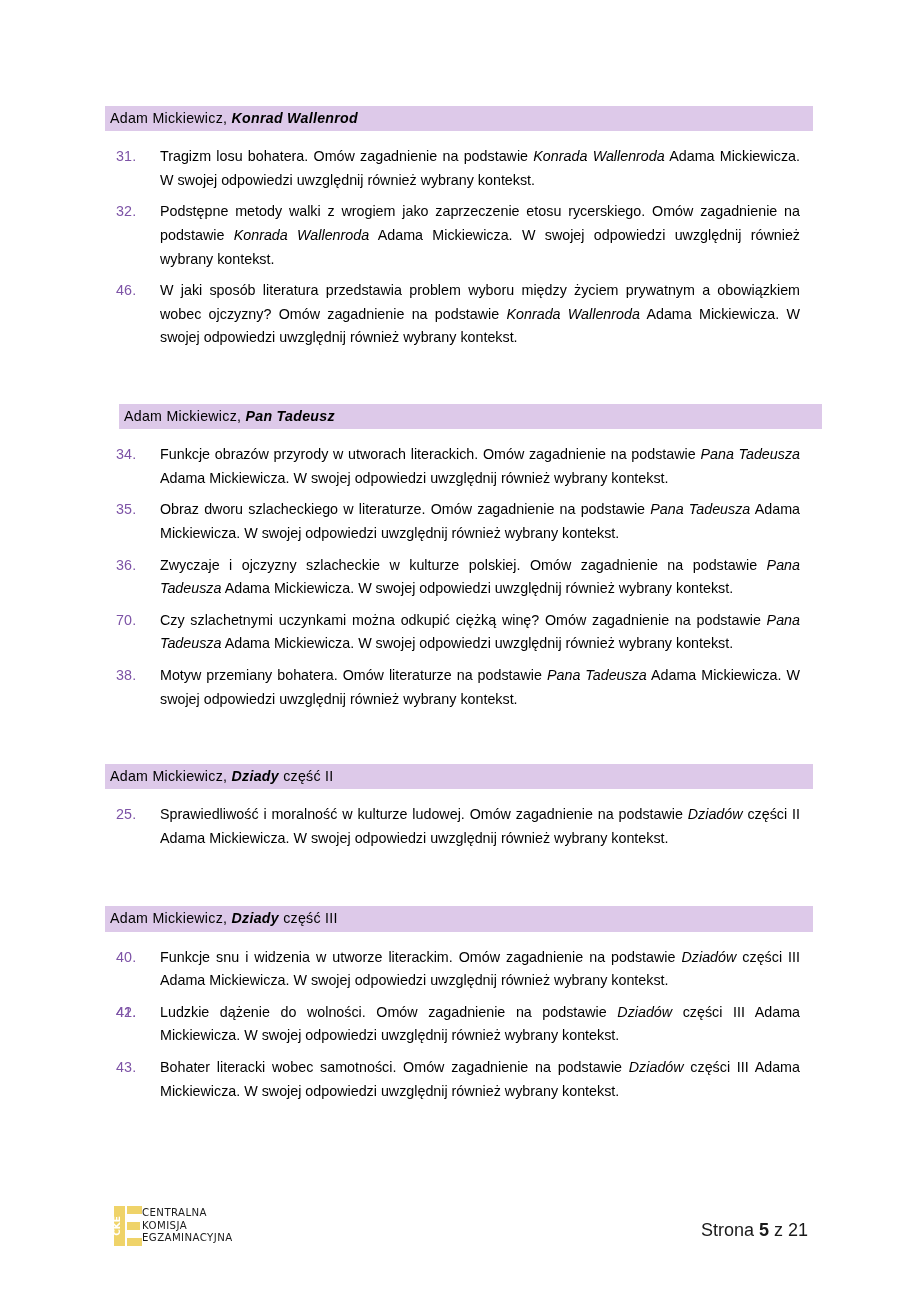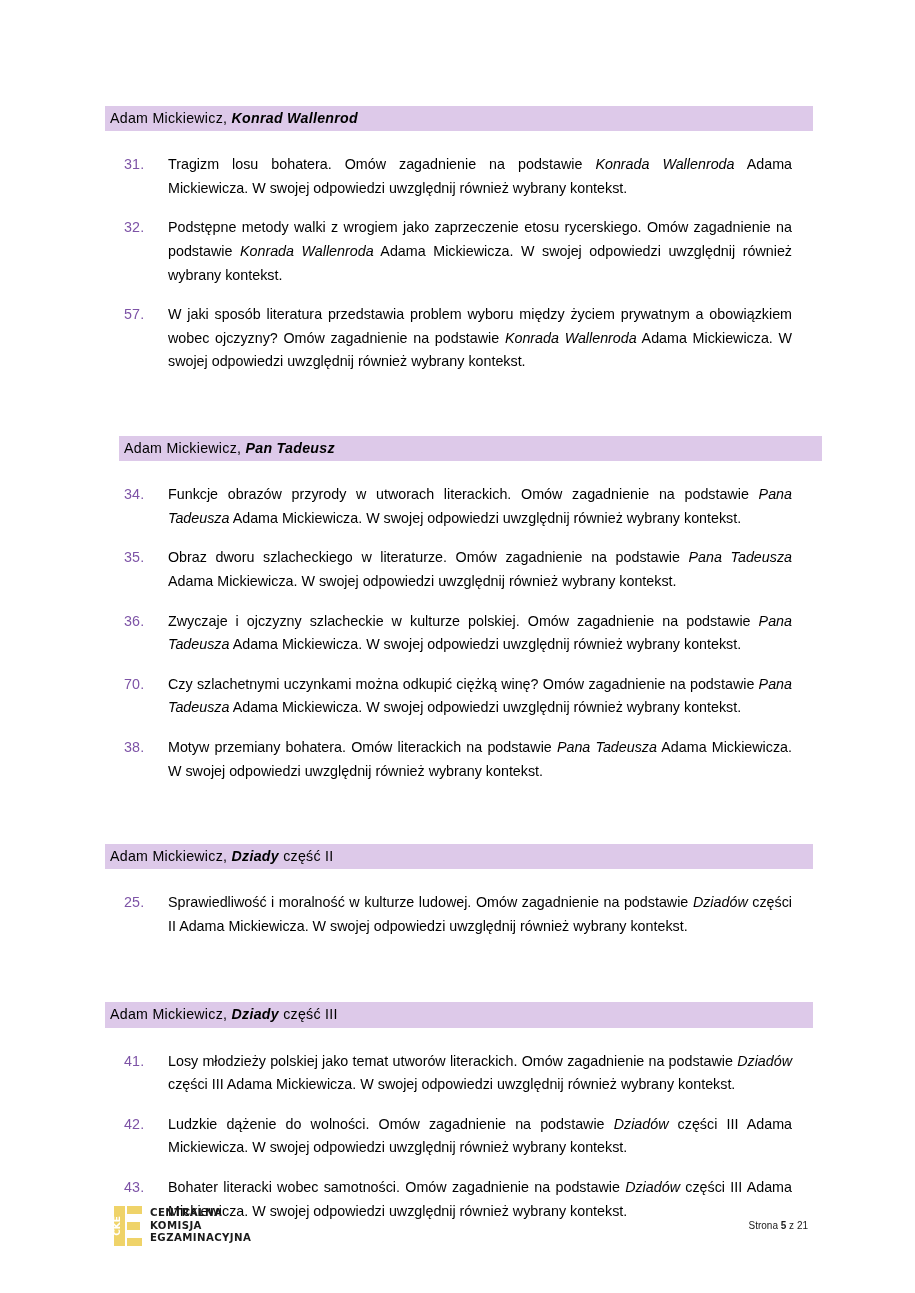--- a/index.html
+++ b/index.html
@@ -53,21 +53,21 @@
 
   
   ol.qlist {
     list-style: none;
     margin: 0;
     padding: 0;
   }
   ol.qlist li {
     position: relative;
     padding-left: 47px;
-    margin: 16px;
+    margin: 8px;
     font-size: 14.3px;
     line-height: 23.6px;
     text-align: justify;
     text-justify: inter-word;
   }
   ol.qlist li .num {
     position: absolute;
     left: 3px;
     top: 0;
     width: 30px;
@@ -102,73 +102,74 @@
     align-items: center;
   }
   .logo-mark {
     width: 28px;
     height: 40px;
     flex: 0 0 28px;
     position: relative;
   }
   .logo-mark svg { display: block; }
   .logo-text {
-    margin-left: 8px;
+    margin-left: 0;
     font-family: "DejaVu Sans", sans-serif;
     font-size: 10.2px;
-    font-weight: bold;
+    font-weight: normal;
     line-height: 12.8px;
     letter-spacing: 0.04em;
     color: #1a1a1a;
   }
   .page-num {
     position: absolute;
     right: 0;
     top: 16px;
-    font-size: 10px;
+    font-size: 18px;
     color: #1a1a1a;
     white-space: nowrap;
     margin-left: 35px;
   }
   .page-num b { font-weight: bold; }
 </style>
 </head>
 <body>
 
 <div class="page">
 
   <div class="content">
       <div class="section-bar indent-a"><span>Adam Mickiewicz, </span><span class="work">Konrad Wallenrod</span><span></span></div>
       <div class="gap-after-bar"></div>
       <ol class="qlist">
         <li><span class="num">31.</span><span class="body"><span>Tragizm losu bohatera. Omów zagadnienie na podstawie </span><i>Konrada Wallenroda</i><span> Adama Mickiewicza. W swojej odpowiedzi uwzględnij również wybrany kontekst.</span></span></li>
         <li><span class="num">32.</span><span class="body"><span>Podstępne metody walki z wrogiem jako zaprzeczenie etosu rycerskiego. Omów zagadnienie na podstawie </span><i>Konrada Wallenroda</i><span> Adama Mickiewicza. W swojej odpowiedzi uwzględnij również wybrany kontekst.</span></span></li>
-        <li><span class="num">57.</span><span class="body"><span>W jaki sposób literatura przedstawia problem wyboru między życiem prywatnym a obowiązkiem wobec ojczyzny? Omów zagadnienie na podstawie </span><i>Konrada Wallenroda</i><span> Adama Mickiewicza. W swojej odpowiedzi uwzględnij również wybrany kontekst.</span></span></li>
+        <li><span class="num">46.</span><span class="body"><span>W jaki sposób literatura przedstawia problem wyboru między życiem prywatnym a obowiązkiem wobec ojczyzny? Omów zagadnienie na podstawie </span><i>Konrada Wallenroda</i><span> Adama Mickiewicza. W swojej odpowiedzi uwzględnij również wybrany kontekst.</span></span></li>
       </ol>
       <div class="gap-after-list-1"></div>
       <div class="section-bar indent-b"><span>Adam Mickiewicz, </span><span class="work">Pan Tadeusz</span><span></span></div>
       <div class="gap-after-bar"></div>
       <ol class="qlist">
         <li><span class="num">34.</span><span class="body"><span>Funkcje obrazów przyrody w utworach literackich. Omów zagadnienie na podstawie </span><i>Pana Tadeusza</i><span> Adama Mickiewicza. W swojej odpowiedzi uwzględnij również wybrany kontekst.</span></span></li>
         <li><span class="num">35.</span><span class="body"><span>Obraz dworu szlacheckiego w literaturze. Omów zagadnienie na podstawie </span><i>Pana Tadeusza</i><span> Adama Mickiewicza. W swojej odpowiedzi uwzględnij również wybrany kontekst.</span></span></li>
         <li><span class="num">36.</span><span class="body"><span>Zwyczaje i ojczyzny szlacheckie w kulturze polskiej. Omów zagadnienie na podstawie </span><i>Pana Tadeusza</i><span> Adama Mickiewicza. W swojej odpowiedzi uwzględnij również wybrany kontekst.</span></span></li>
         <li><span class="num">70.</span><span class="body"><span>Czy szlachetnymi uczynkami można odkupić ciężką winę? Omów zagadnienie na podstawie </span><i>Pana Tadeusza</i><span> Adama Mickiewicza. W swojej odpowiedzi uwzględnij również wybrany kontekst.</span></span></li>
-        <li><span class="num">38.</span><span class="body"><span>Motyw przemiany bohatera. Omów literackich na podstawie </span><i>Pana Tadeusza</i><span> Adama Mickiewicza. W swojej odpowiedzi uwzględnij również wybrany kontekst.</span></span></li>
+        <li><span class="num">38.</span><span class="body"><span>Motyw przemiany bohatera. Omów literaturze na podstawie </span><i>Pana Tadeusza</i><span> Adama Mickiewicza. W swojej odpowiedzi uwzględnij również wybrany kontekst.</span></span></li>
       </ol>
       <div class="gap-after-list-2"></div>
       <div class="section-bar indent-a"><span>Adam Mickiewicz, </span><span class="work">Dziady</span><span> część II</span></div>
       <div class="gap-after-bar"></div>
       <ol class="qlist">
         <li><span class="num">25.</span><span class="body"><span>Sprawiedliwość i moralność w kulturze ludowej. Omów zagadnienie na podstawie </span><i>Dziadów</i><span> części II Adama Mickiewicza. W swojej odpowiedzi uwzględnij również wybrany kontekst.</span></span></li>
       </ol>
       <div class="gap-after-list-3"></div>
       <div class="section-bar indent-a"><span>Adam Mickiewicz, </span><span class="work">Dziady</span><span> część III</span></div>
       <div class="gap-after-bar"></div>
       <ol class="qlist">
-        <li><span class="num">41.</span><span class="body"><span>Losy młodzieży polskiej jako temat utworów literackich. Omów zagadnienie na podstawie </span><i>Dziadów</i><span> części III Adama Mickiewicza. W swojej odpowiedzi uwzględnij również wybrany kontekst.</span></span></li>
+        <li><span class="num">40.</span><span class="body"><span>Funkcje snu i widzenia w utworze literackim. Omów zagadnienie na podstawie </span><i>Dziadów</i><span> części III Adama Mickiewicza. W swojej odpowiedzi uwzględnij również wybrany kontekst.</span></span></li>
+        <li><span class="num">41.</span></li>
         <li><span class="num">42.</span><span class="body"><span>Ludzkie dążenie do wolności. Omów zagadnienie na podstawie </span><i>Dziadów</i><span> części III Adama Mickiewicza. W swojej odpowiedzi uwzględnij również wybrany kontekst.</span></span></li>
         <li><span class="num">43.</span><span class="body"><span>Bohater literacki wobec samotności. Omów zagadnienie na podstawie </span><i>Dziadów</i><span> części III Adama Mickiewicza. W swojej odpowiedzi uwzględnij również wybrany kontekst.</span></span></li>
       </ol>
     </div>
 
   <div class="footer">
     <div class="logo-wrap">
       <div class="logo-mark">
         <svg width="28" height="40" viewBox="0 0 28 40" xmlns="http://www.w3.org/2000/svg">
           <rect x="0" y="0" width="11" height="40" fill="#efd369"></rect>

